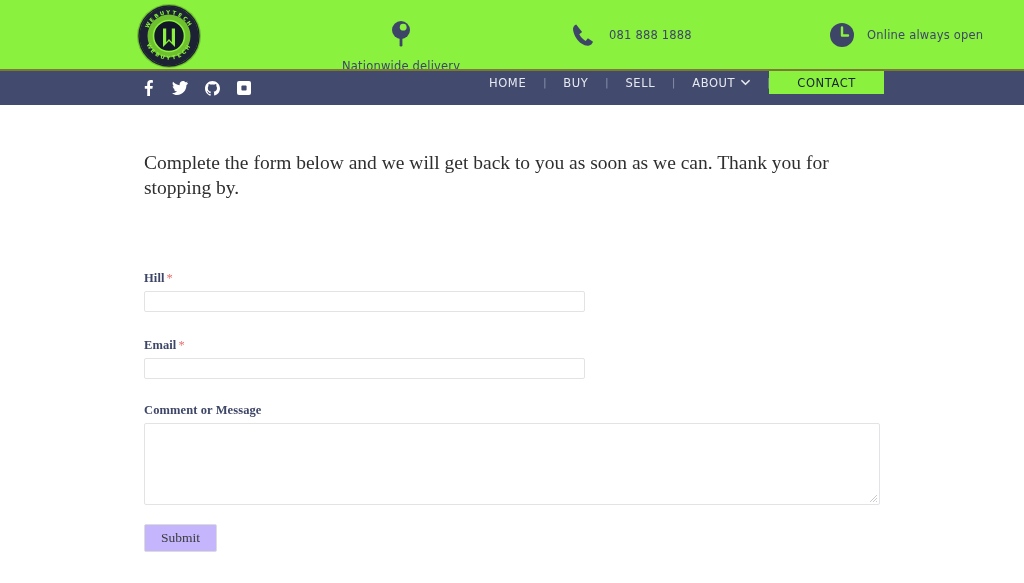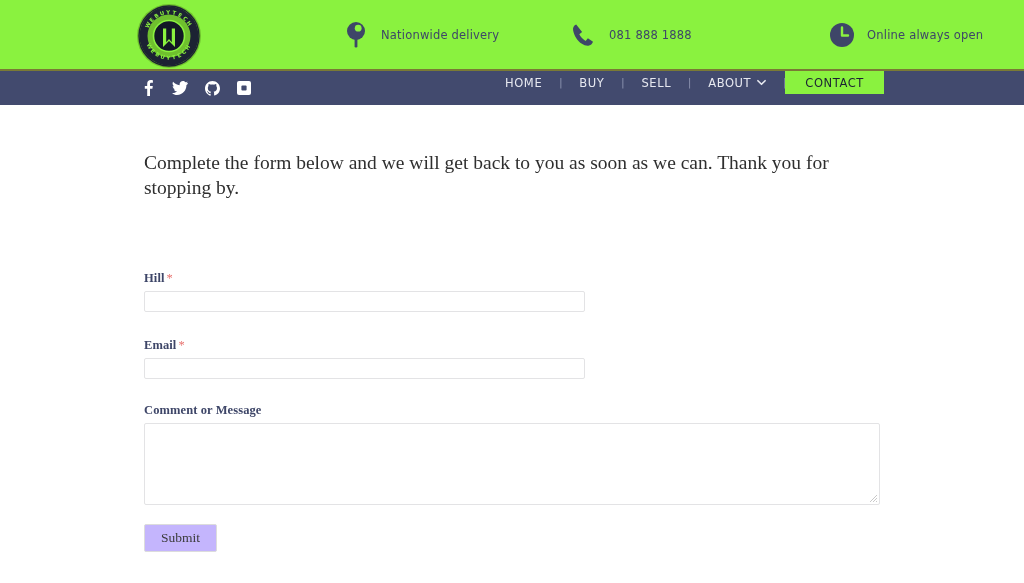--- a/index.html
+++ b/index.html
@@ -31,21 +31,21 @@
     width: 694px; height: 69px;
   }
   .infoitem {
     position: absolute;
     top: 20px;
     height: 30px;
     display: flex;
     align-items: center;
     gap: 11px;
   }
-  .infoitem.i0 { left: 12px; }
+  .infoitem.i0 { left: 12px; flex-direction: column; }
   .infoitem.i1 { left: 240px; }
   .infoitem.i2 { left: 498px; }
 
   .infoicon {
     width: 28px; height: 28px;
     display: flex; align-items: center; justify-content: center;
     flex: 0 0 28px;
   }
   .infoicon svg { display: block; }
 
@@ -106,21 +106,21 @@
     align-items: center;
     justify-content: center;
     width: 1px;
     font-family: "DejaVu Sans", sans-serif;
     font-size: 11px;
     color: #8990ad;
   }
   .menu-item.active {
     background: #8af23f;
     color: #1c2233;
-    padding: 0 20px;
+    padding: 0 28px;
   }
   .chev { display: inline-block; width: 9px; height: 9px; }
   .chev svg { display: block; }
 
   
   .page {
     position: relative;
     width: 838px;
     height: 476px;
     background: #ffffff;

